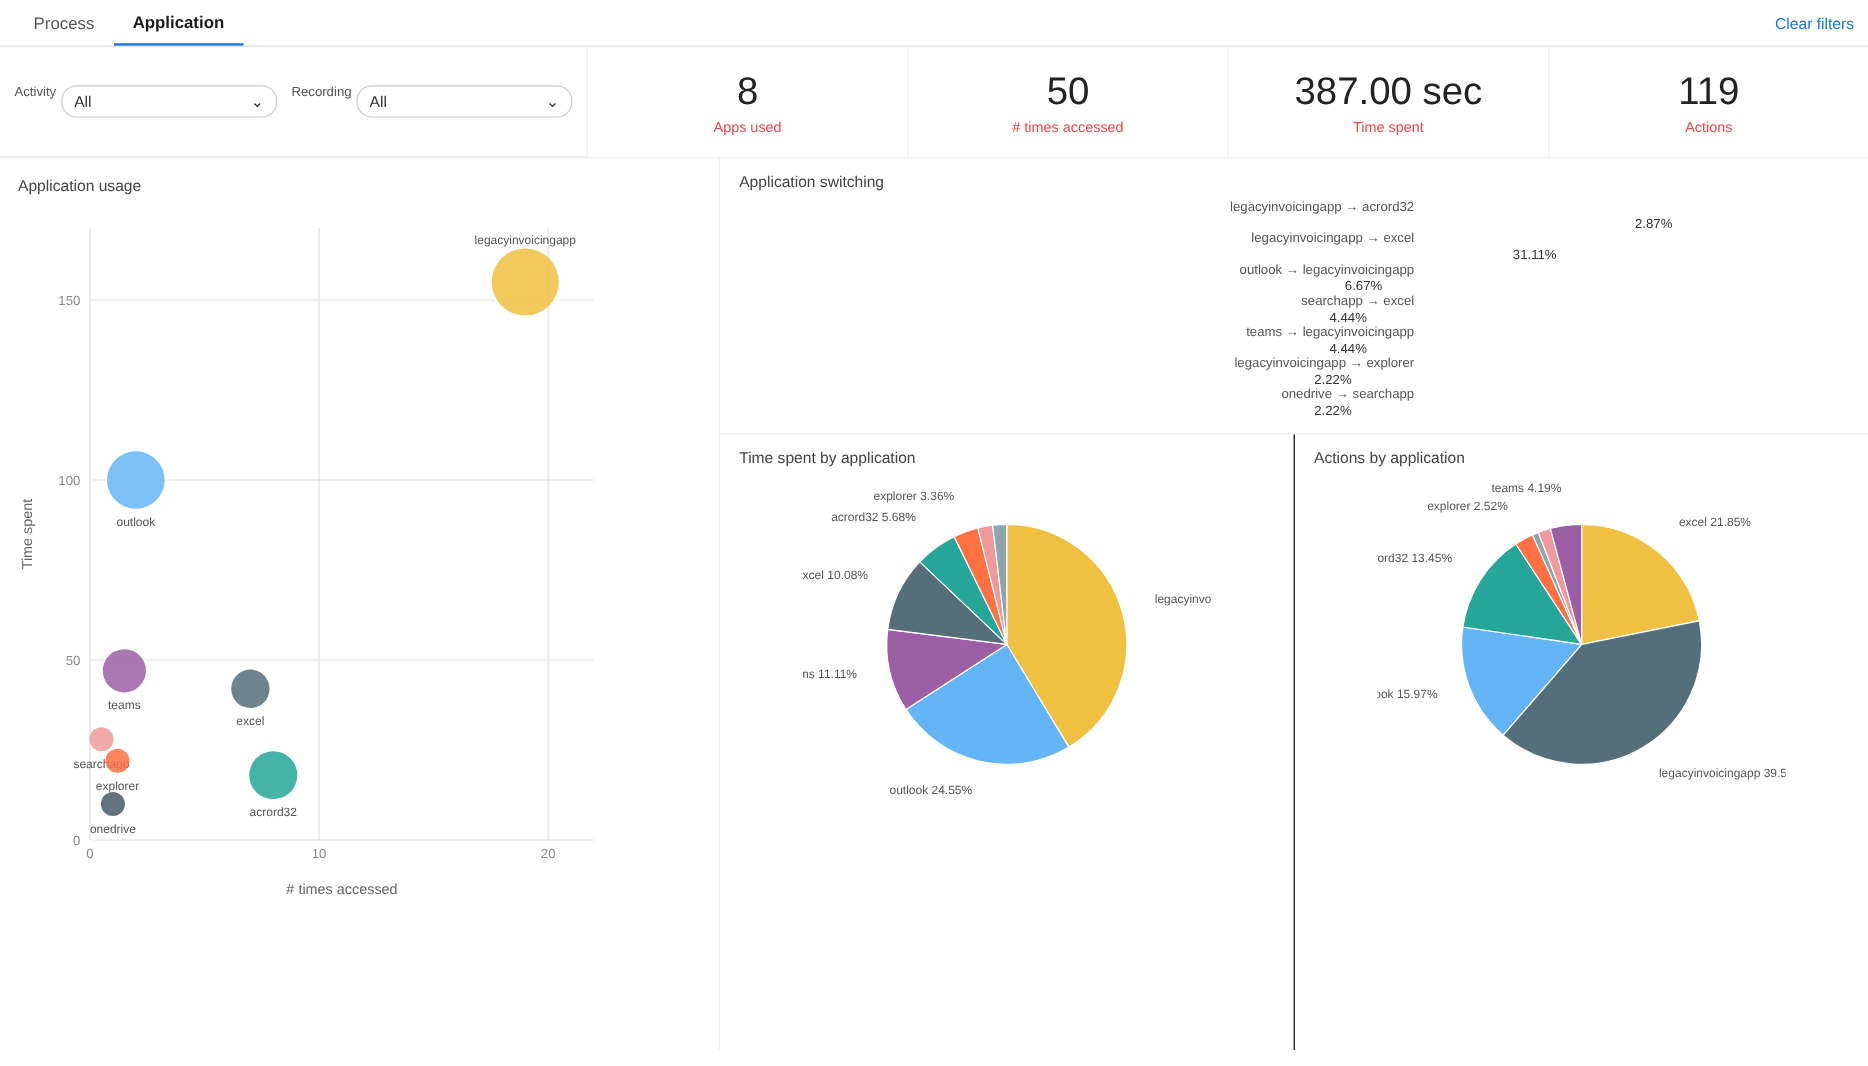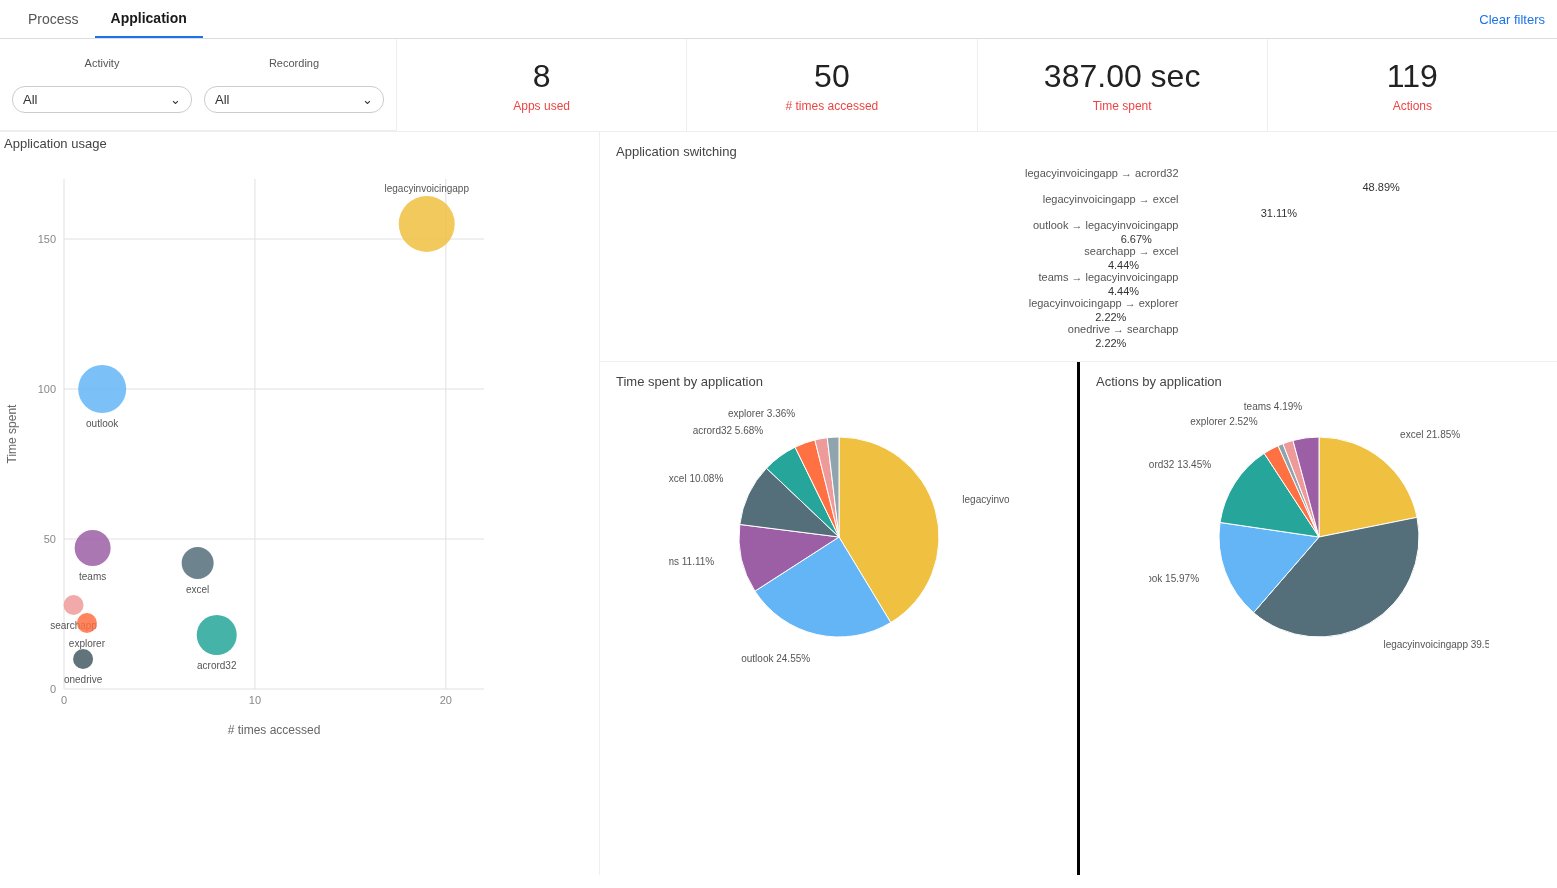--- a/index.html
+++ b/index.html
@@ -4,37 +4,37 @@
   <style>
     * { box-sizing: border-box; margin: 0; padding: 0; }
     body { font-family: 'Segoe UI', Arial, sans-serif; background: #fff; color: #333; font-size: 13px; }
 
     .top-tabs { display: flex; align-items: center; border-bottom: 1px solid #ddd; padding: 0 12px; position: relative; }
     .tab { padding: 10px 16px; cursor: pointer; font-size: 14px; color: #555; }
     .tab.active { color: #1a1a1a; font-weight: 600; border-bottom: 2px solid #1a73e8; }
     .clear-filters { margin-left: auto; color: #1a73e8; cursor: pointer; font-size: 13px; }
 
     .filters-row { display: flex; gap: 12px; padding: 10px 12px; border-bottom: 1px solid #eee; align-items: center; }
-    .filter-group { display: flex; flex-direction: column; gap: 17px; min-width: 180px; text-align: center; }
+    .filter-group { display: flex; flex-direction: row; gap: 4px; min-width: 180px; }
     .filter-label { font-size: 11px; color: #555; }
     .filter-select { display: flex; align-items: center; justify-content: space-between; border: 1px solid #ccc; border-radius: 13px; padding: 5px 10px; cursor: pointer; background: #fff; font-size: 13px; min-width: 180px; }
     .stat-card { flex: 1; padding: 18px 20px; border-left: 1px solid #eee; text-align: center; }
     .stat-card:first-child { border-left: none; }
     .stat-value { font-size: 32px; font-weight: 300; color: #222; line-height: 1.2; }
     .stat-label { font-size: 12px; color: #ef4444; margin-top: 4px; }
 
     .section-title { font-size: 13px; font-weight: 500; color: #444; margin-bottom: 8px; }
 
     
     .app-switching { padding: 12px 16px; border-bottom: 1px solid #eee; }
     .bar-row { display: flex; align-items: center; margin-bottom: 6px; gap: 8px; flex-direction: column; }
     .bar-label { width: 200px; text-align: right; font-size: 11px; color: #555; flex-shrink: 0; }
     .bar-track { flex: 1; height: 22px; background: #f0f0f0; position: relative; }
     .bar-fill { height: 100%; background: #4caf50; display: flex; align-items: center; padding-right: 4px; justify-content: flex-end; }
-    .chart-panel { flex: 1; padding: 12px 16px; border-right: 3px solid #000000; }
+    .chart-panel { flex: 1; padding: 12px 16px; border-right: 1px solid #000000; }
     .chart-panel:last-child { border-right: none; }
 
     
     .pie-container { position: relative; display: flex; align-items: center; justify-content: center; height: 280px; }
   </style>
 </head>
 <body>
 
 <div class="top-tabs">
   <div class="tab">Process</div>
@@ -76,21 +76,21 @@
     </div>
     <div class="stat-card">
       <div class="stat-value">119</div>
       <div class="stat-label">Actions</div>
     </div>
   </div>
 </div>
 
 <div style="display:flex; height:calc(100vh - 145px);">
 
-  <div style="width:600px; border-right:1px solid #eee; padding:4px; flex-shrink:0; overflow:hidden;">
+  <div style="width:600px; border-right:1px solid #eee; padding:15px; flex-shrink:0; overflow:hidden;">
     <div class="section-title">Application usage</div>
     <svg id="scatter-svg" width="560" height="600">
         <line x1="60" y1="20" x2="60" y2="530" stroke="#e0e0e0" stroke-width="1"></line>
         <text x="60" y="545" text-anchor="middle" font-size="11" fill="#888">0</text>
         <line x1="250.9090909090909" y1="20" x2="250.9090909090909" y2="530" stroke="#e0e0e0" stroke-width="1"></line>
         <text x="250.9090909090909" y="545" text-anchor="middle" font-size="11" fill="#888">10</text>
         <line x1="441.8181818181818" y1="20" x2="441.8181818181818" y2="530" stroke="#e0e0e0" stroke-width="1"></line>
         <text x="441.8181818181818" y="545" text-anchor="middle" font-size="11" fill="#888">20</text>
         <line x1="60" y1="530" x2="480" y2="530" stroke="#e0e0e0" stroke-width="1"></line>
         <text x="52" y="534" text-anchor="end" font-size="11" fill="#888">0</text>
@@ -124,21 +124,21 @@
   <div style="flex:1; display:flex; flex-direction:column; overflow:auto;">
 
     <div class="app-switching">
       <div class="section-title">Application switching</div>
       <div id="bars-container">
           <div class="bar-row">
       <div class="bar-label">legacyinvoicingapp → acrord32</div>
       <div class="bar-track" style="flex:1; position:relative; height:22px; background:#f5f5f5;">
         <div class="bar-fill" style="width:560px; height:100%; background:#4caf50; display:flex; align-items:center; padding-right:4px; justify-content:flex-end;">
         </div>
-        <span style="position:absolute; left:564px; top:50%; transform:translateY(-50%); font-size:11px; color:#333;">48.89%</span>
+        <span style="position:absolute; left:564px; top:50%; transform:translateY(-50%); font-size:11px; color:#333;">2.87%</span>
       </div>
     </div>
           <div class="bar-row">
       <div class="bar-label">legacyinvoicingapp → excel</div>
       <div class="bar-track" style="flex:1; position:relative; height:22px; background:#f5f5f5;">
         <div class="bar-fill" style="width:356.3428103906729px; height:100%; background:#4caf50; display:flex; align-items:center; padding-right:4px; justify-content:flex-end;">
         </div>
         <span style="position:absolute; left:360.3428103906729px; top:50%; transform:translateY(-50%); font-size:11px; color:#333;">31.11%</span>
       </div>
     </div>

